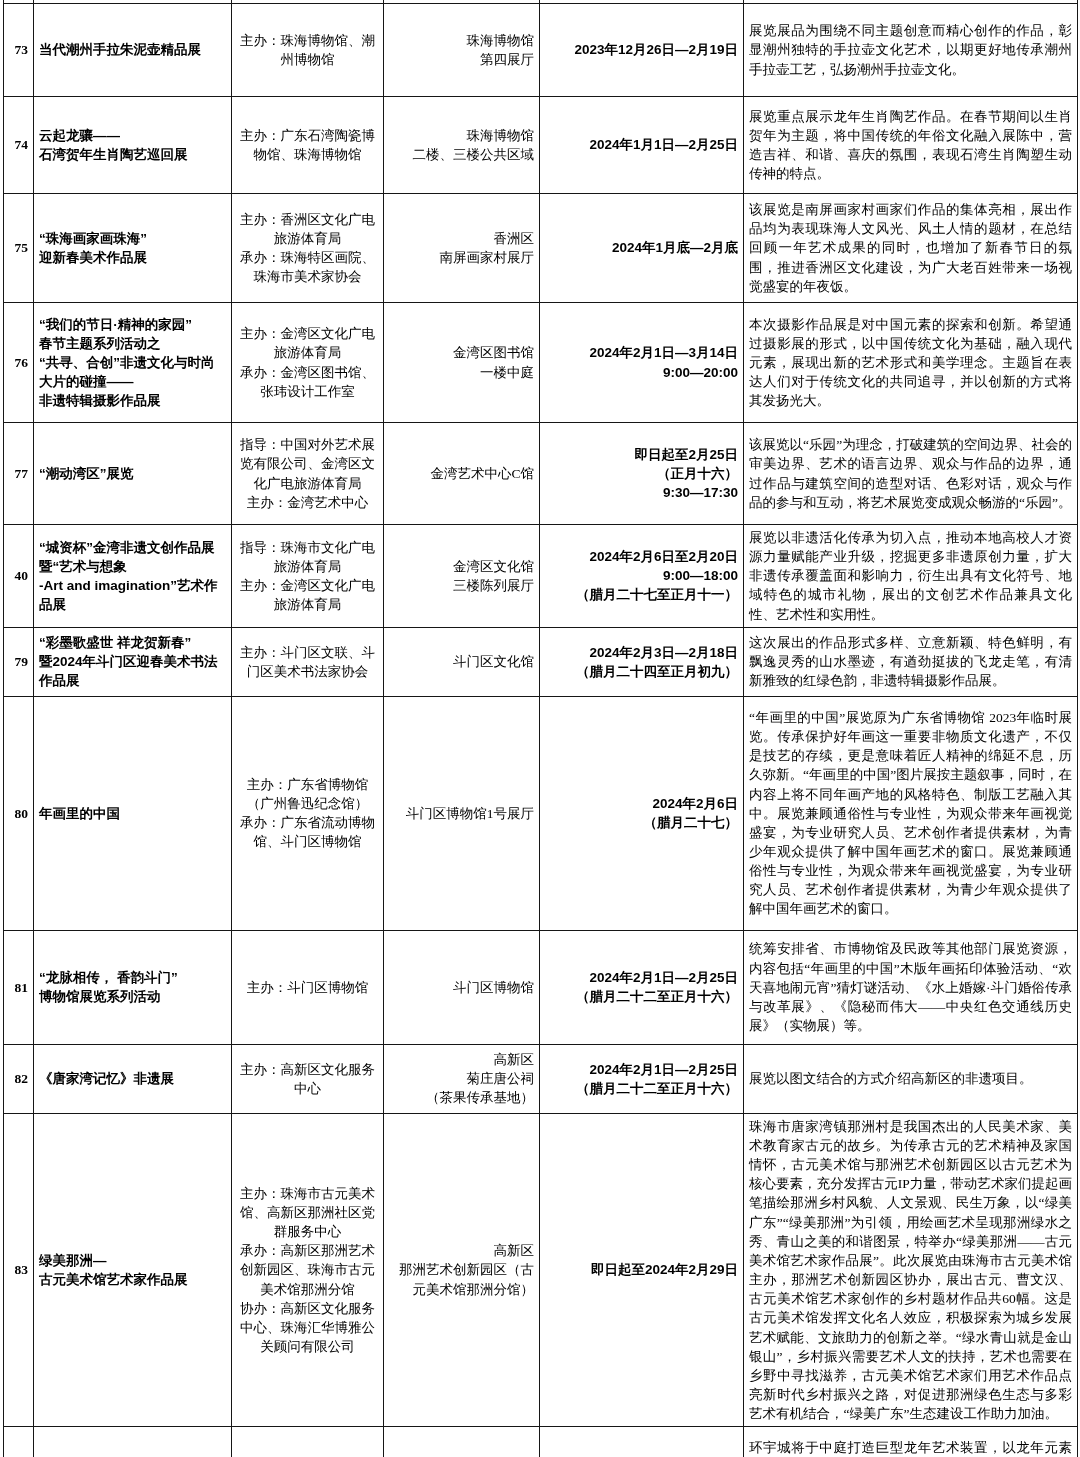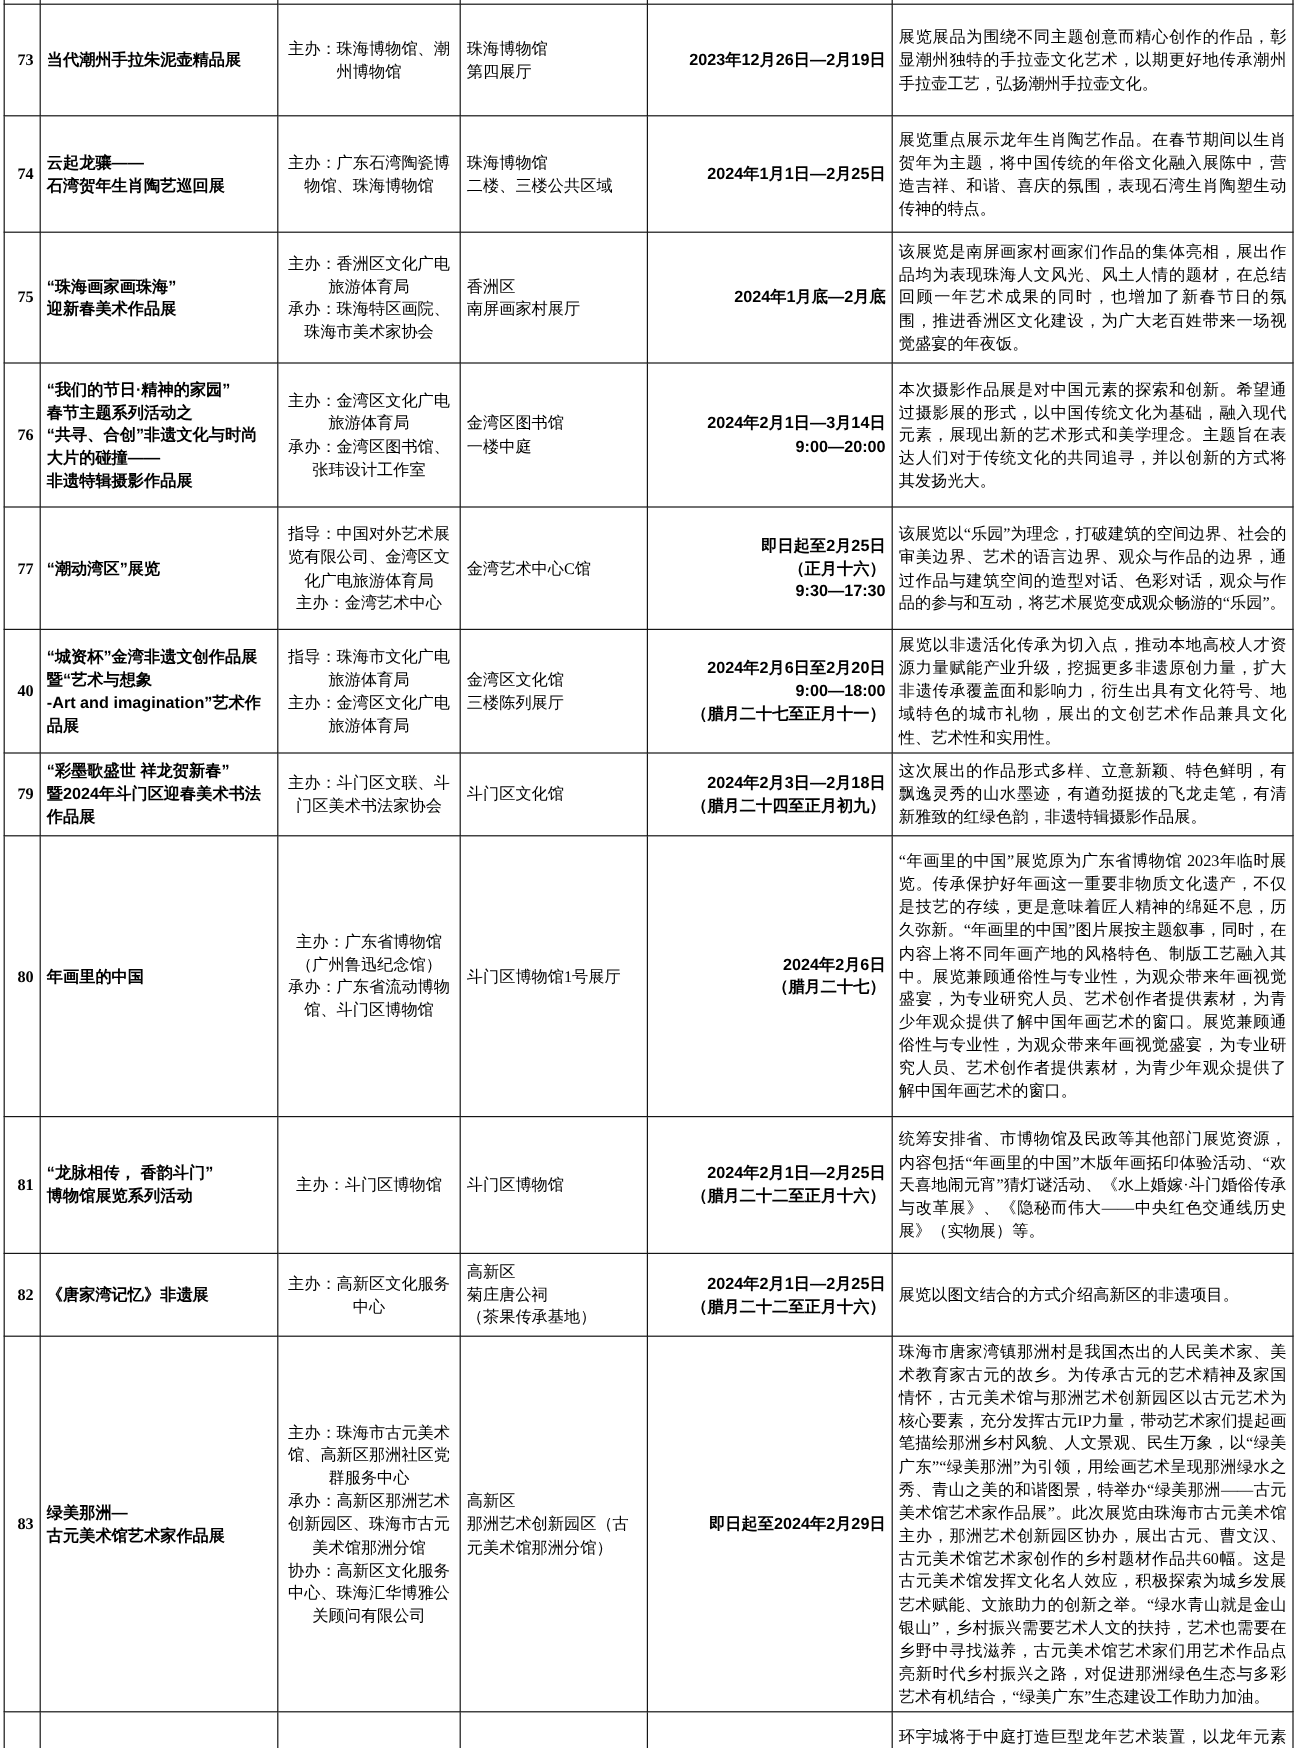--- a/index.html
+++ b/index.html
@@ -51,21 +51,21 @@
     line-height: 1.5;
     padding: 3px 8px;
   }
   td.c-org {
     text-align: center;
     font-size: 13.5px;
     line-height: 1.5;
     padding: 3px 4px;
   }
   td.c-loc {
-    text-align: left;
+    text-align: right;
     font-size: 13.5px;
     line-height: 1.55;
   }
   td.c-date {
     text-align: right;
     font-family: "Liberation Sans", sans-serif;
     font-weight: bold;
     font-size: 14.5px;
     line-height: 1.55;
   }

